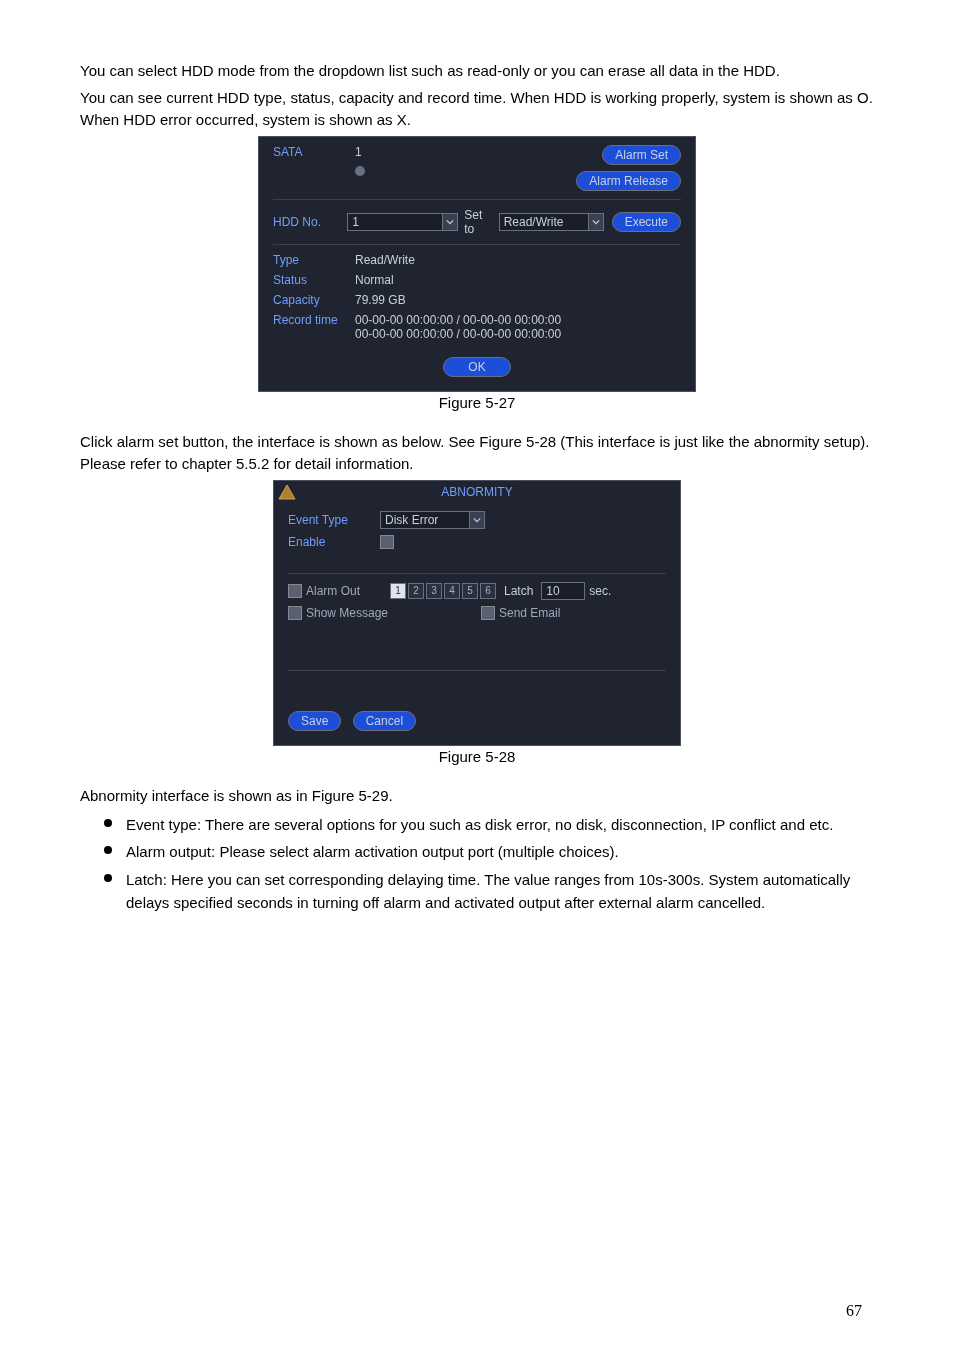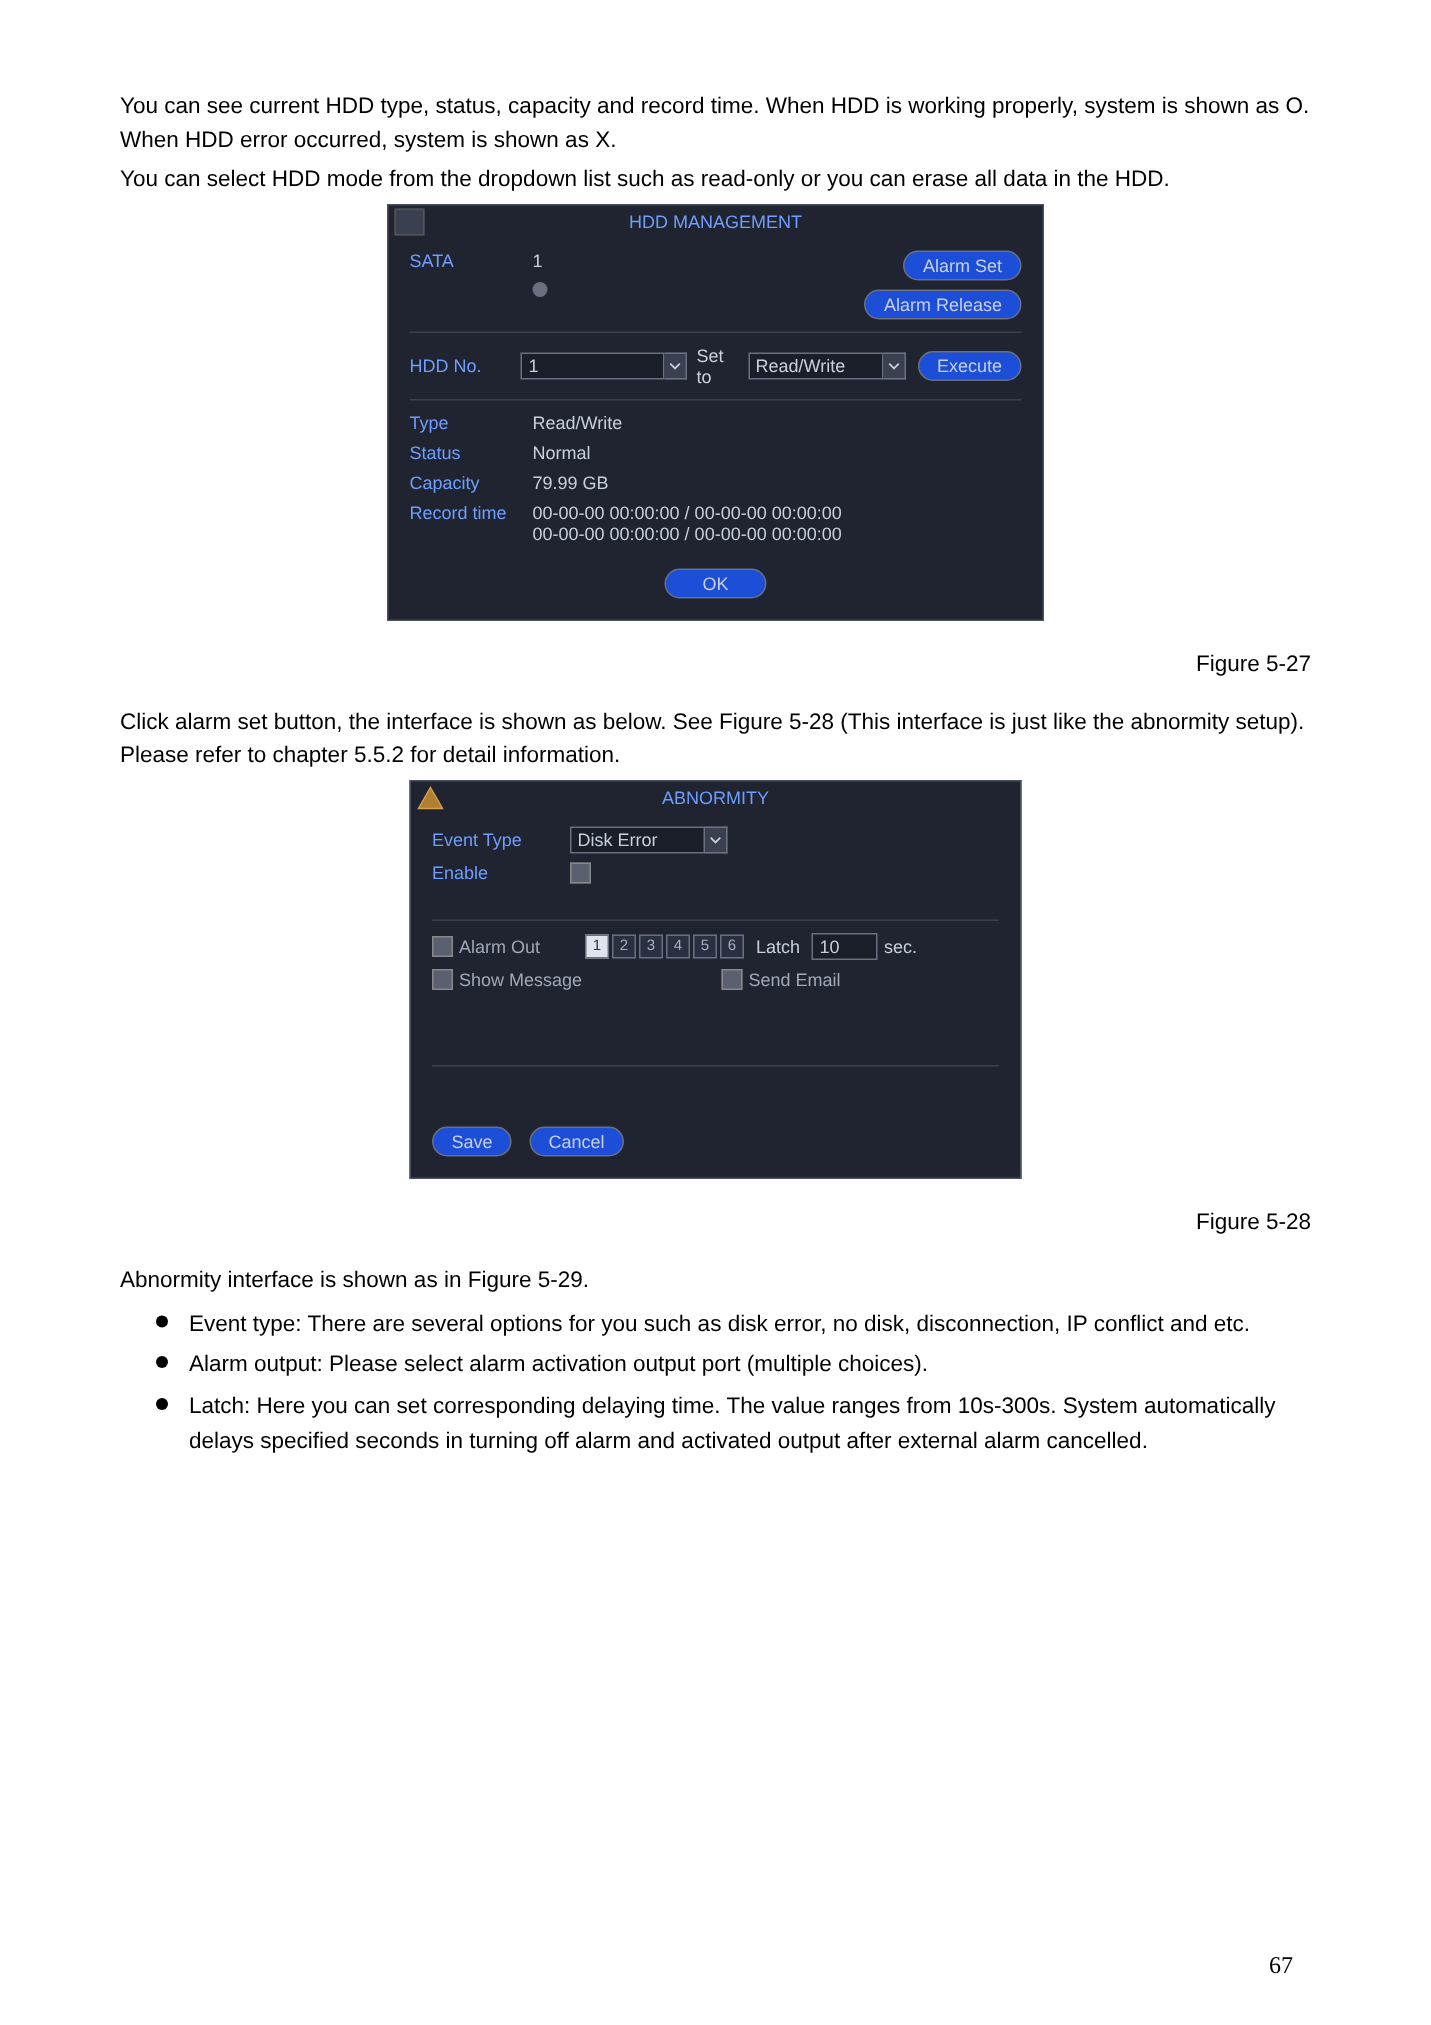--- a/index.html
+++ b/index.html
@@ -16,22 +16,22 @@
     box-sizing: border-box;
     width: 954px;
     min-height: 1350px;
     position: relative;
   }
   .para {
     line-height: 1.5;
     margin-bottom: 4px;
   }
   .figure-caption {
-    text-align: right;
-    margin: 20px 0 20px 0;
+    text-align: center;
+    margin: 2px 0 20px 0;
   }
   .page-num {
     position: absolute;
     bottom: 30px;
     right: 92px;
     font-family: "Times New Roman", serif;
     font-size: 16px;
   }
 
   
@@ -168,28 +168,24 @@
     display: inline-block;
     position: relative;
   }
   .ab-icon svg { width: 18px; height: 16px; }
 </style>
 </head>
 <body>
 
 <div class="page">
 
+  <div class="para">You can select HDD mode from the dropdown list such as read-only or you can erase all data in the HDD.</div>
   <div class="para">You can see current HDD type, status, capacity and record time. When HDD is working properly, system is shown as O. When HDD error occurred, system is shown as X.</div>
-  <div class="para">You can select HDD mode from the dropdown list such as read-only or you can erase all data in the HDD.</div>
 
   <div class="dialog hdd-dialog">
-    <div class="dialog-title">
-      <span class="title-icon"></span>
-      <span>HDD MANAGEMENT</span>
-    </div>
     <div class="dlg-body">
       <div class="row" style="align-items:flex-start;">
         <span class="lbl">SATA</span>
         <div style="flex:1;">
           <div style="color:#c8d0dd;">1</div>
           <div style="margin-top:6px;"><span class="status-dot"></span></div>
         </div>
         <div style="display:flex; flex-direction:column; gap:6px; align-items:flex-end;">
           <span class="btn">Alarm Set</span>
           <span class="btn">Alarm Release</span>

